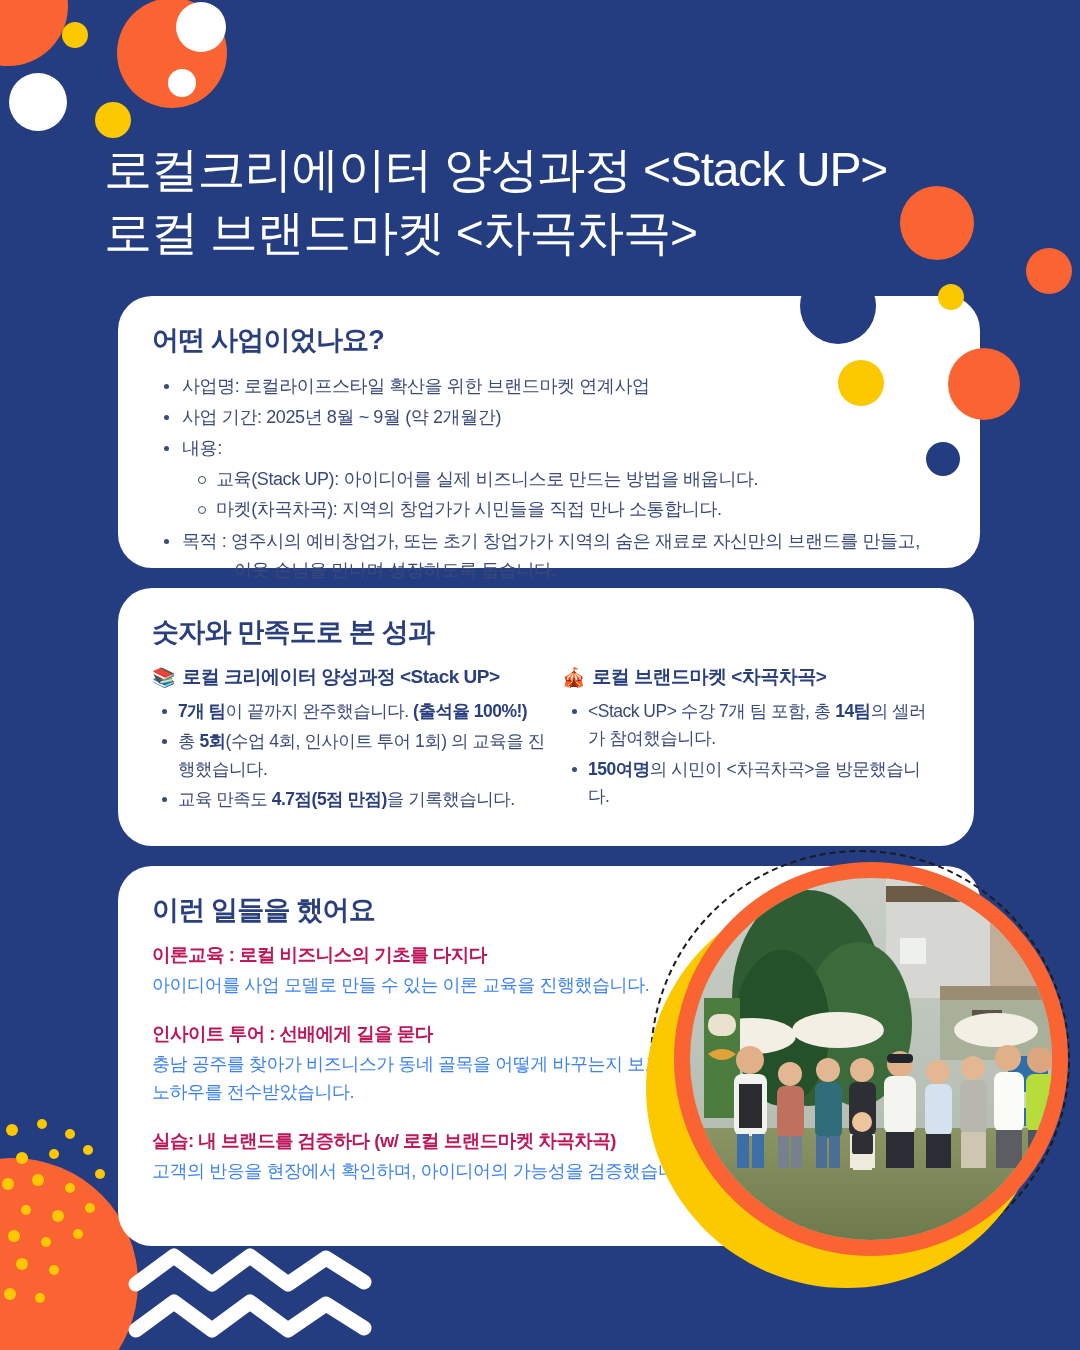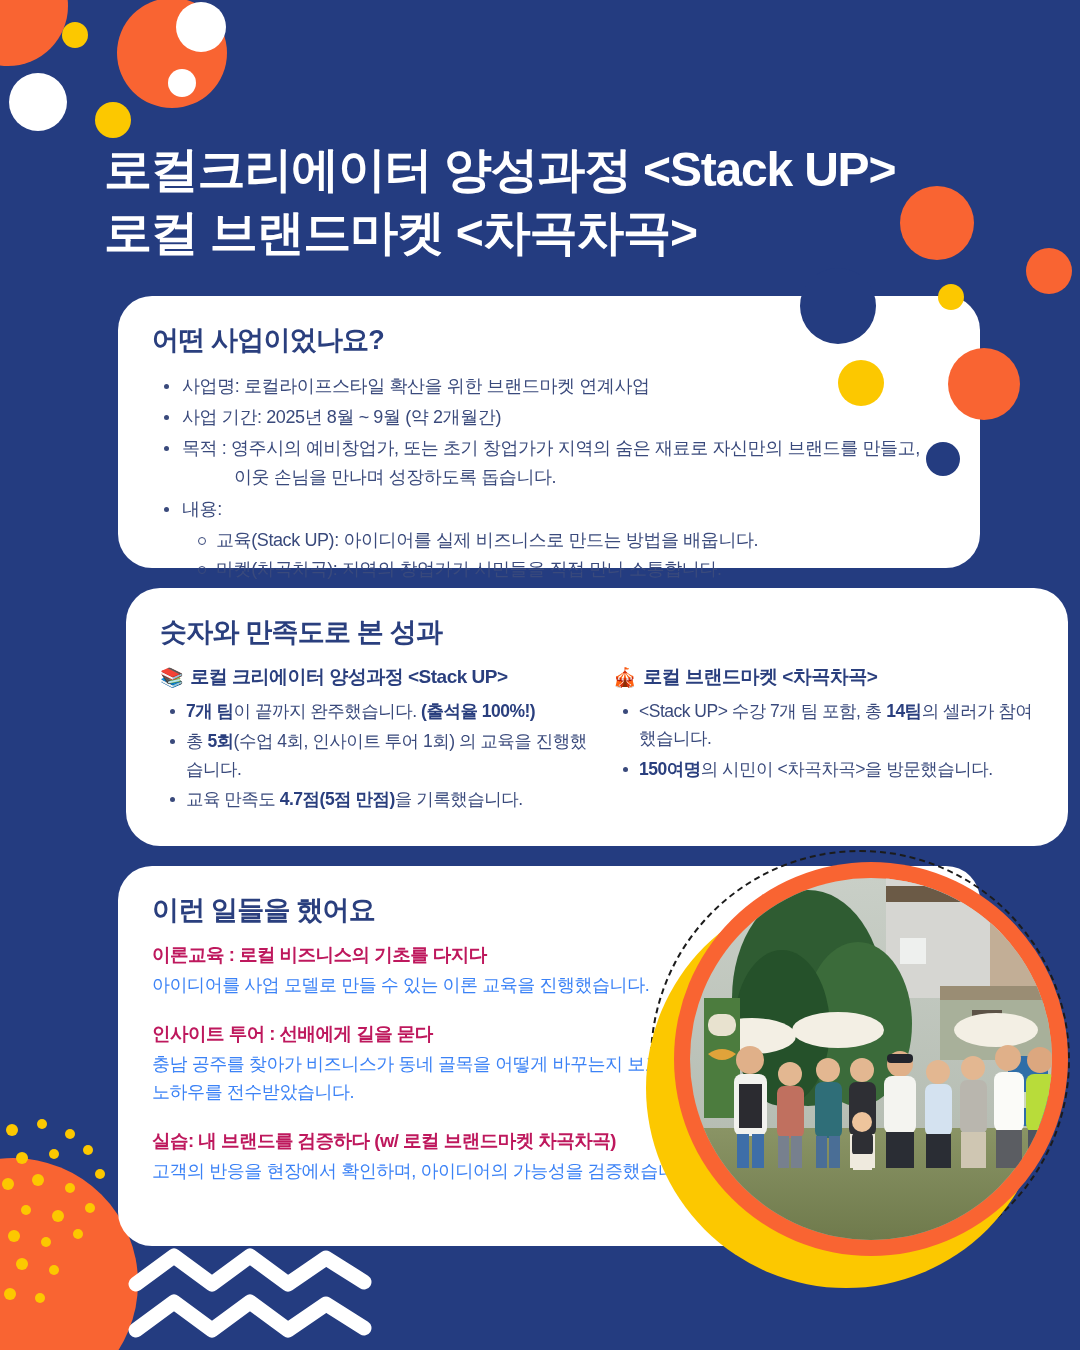--- a/index.html
+++ b/index.html
@@ -19,36 +19,36 @@
 
   .zig{ position:absolute; }
 
   
   .title{
     position:absolute;
     left:104px; top:138px;
     width:900px;
     color:#ffffff;
     font-size:48px;
-    font-weight:bold;
+    font-weight:normal;
     line-height:1.32;
     letter-spacing:-1.2px;
     z-index:6;
     white-space:pre-line;
   }
 
   
   .card{
     position:absolute;
     background:#ffffff;
     border-radius:34px;
     z-index:5;
   }
   #card-about{ left:118px; top:296px; width:862px; height:272px; }
-  #card-stats{ left:118px; top:588px; width:942px; height:258px;margin-left:8px; }
+  #card-stats{ left:118px; top:588px; width:856px; height:258px; }
   #card-doing{ left:118px; top:866px; width:862px; height:380px; }
 
   .card-inner{ padding:26px 34px 0 34px; }
 
   .card-h{
     color:#2A3F7E;
     font-size:27px;
     font-weight:bold;
     letter-spacing:-0.8px;
     margin-bottom:14px;
@@ -193,29 +193,29 @@
   <div class="title">로컬크리에이터 양성과정 &lt;Stack UP&gt;
 로컬 브랜드마켓 &lt;차곡차곡&gt;</div>
 
   <div class="card" id="card-about">
     <div class="card-inner">
       <div class="card-h">어떤 사업이었나요?</div>
       <ul class="lv1">
         <li>사업명: 로컬라이프스타일 확산을 위한 브랜드마켓 연계사업</li>
         <li>사업 기간: 2025년 8월 ~ 9월 (약 2개월간)</li>
         <li>
-          <span>목적 : 영주시의 예비창업가, 또는 초기 창업가가 지역의 숨은 재료로 자신만의 브랜드를 만들고,</span>
-          <span class="indent">이웃 손님을 만나며 성장하도록 돕습니다.</span>
-        </li>
-        <li>
           <span>내용:</span>
           <ul class="lv2">
             <li>교육(Stack UP): 아이디어를 실제 비즈니스로 만드는 방법을 배웁니다.</li>
             <li>마켓(차곡차곡): 지역의 창업가가 시민들을 직접 만나 소통합니다.</li>
           </ul>
+        </li>
+        <li>
+          <span>목적 : 영주시의 예비창업가, 또는 초기 창업가가 지역의 숨은 재료로 자신만의 브랜드를 만들고,</span>
+          <span class="indent">이웃 손님을 만나며 성장하도록 돕습니다.</span>
         </li>
       </ul>
     </div>
   </div>
 
   <div class="card" id="card-stats">
     <div class="card-inner">
       <div class="card-h">숫자와 만족도로 본 성과</div>
       <div class="cols">
 

